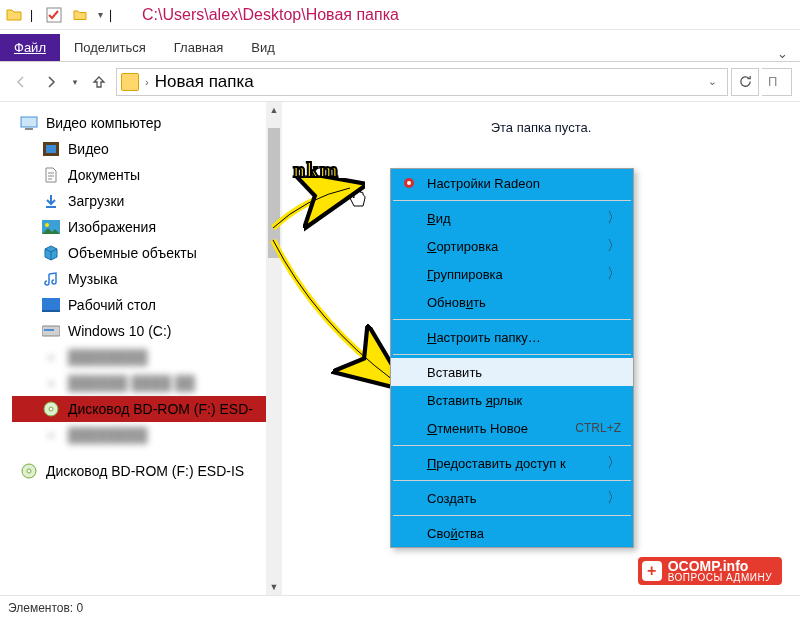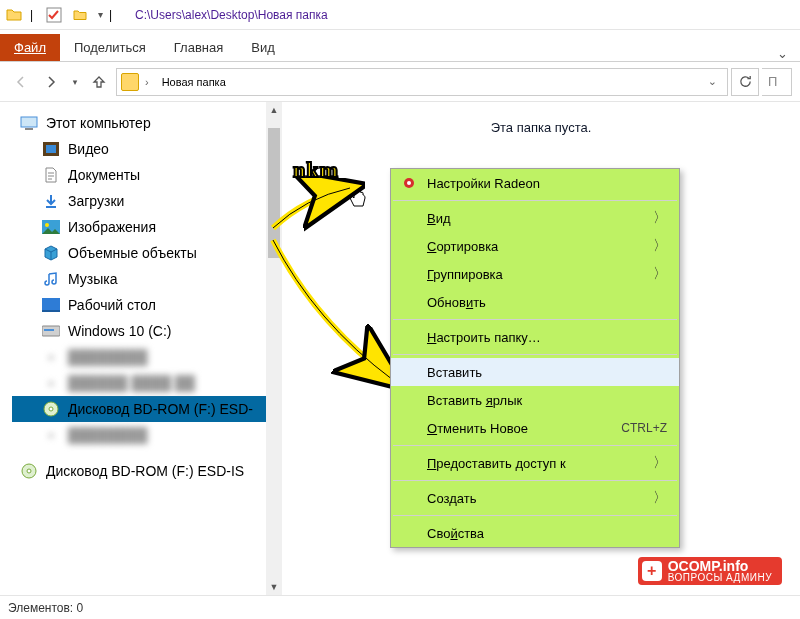--- a/index.html
+++ b/index.html
@@ -4,67 +4,67 @@
 <style>
   * { box-sizing: border-box; font-family: "Segoe UI", Tahoma, sans-serif; }
   body { margin: 0; background: #fff; width: 800px; height: 619px; overflow: hidden; position: relative; }
 
   
   .titlebar { height: 30px; display: flex; align-items: center; padding: 0 4px; font-size: 12px; color: #000; border-bottom: 1px solid #e5e5e5; }
   .qat { display: flex; align-items: center; gap: 6px; }
   .qat .icon-box { width: 20px; height: 20px; display: flex; align-items: center; justify-content: center; }
   .qat-sep { width: 8px; }
   .qat-down { font-size: 10px; color: #555; margin-left: 2px; }
-  .titlepath { margin-left: 18px; font-size: 12px; color: #4c1d95; }
+  .titlepath { margin-left: 25px; font-size: 16px; color: #be185d; }
 
   
   .ribbon { height: 32px; display: flex; align-items: flex-end; border-bottom: 1px solid #d0d0d0; }
   .ribbon-tab { padding: 6px 14px; font-size: 13px; color: #333; cursor: default; }
-  .ribbon-tab.file { background: #c2410c; color: #fff; text-decoration: underline; }
+  .ribbon-tab.file { background: #4c1d95; color: #fff; text-decoration: underline; }
   .expand-care { margin-left: auto; margin-right: 12px; font-size: 13px; color: #555; }
 
   
   .navbar { height: 40px; display: flex; align-items: center; padding: 4px 8px; gap: 4px; border-bottom: 1px solid #e5e5e5; }
   .nav-btn { width: 26px; height: 26px; display: flex; align-items: center; justify-content: center; color: #555; font-size: 14px; }
   .nav-btn.disabled { color: #bbb; }
   .addr-wrap { flex: 1; height: 28px; border: 1px solid #ccc; display: flex; align-items: center; padding: 0 4px; gap: 6px; }
   .addr-folder { width: 18px; height: 18px; background: #ffd76a; border: 1px solid #d9a400; border-radius: 2px; }
   .addr-sep { color: #666; font-size: 11px; }
-  .addr-text { font-size: 11px; margin-left: 7px; }
+  .addr-text { font-size: 17px; }
   .addr-drop { margin-left: auto; color: #666; font-size: 11px; padding: 0 6px; }
   .refresh { width: 28px; height: 28px; border: 1px solid #ccc; display: flex; align-items: center; justify-content: center; margin-left: -1px; }
   .search-stub { width: 30px; height: 28px; border: 1px solid #ccc; border-left: none; margin-left: -1px; display: flex; align-items: center; padding-left: 6px; font-size: 13px; color: #888; }
 
   
   .body { display: flex; position: relative; height: calc(619px - 30px - 32px - 40px - 24px); }
   .sidebar { width: 282px; padding: 8px 0 8px 12px; font-size: 14px; color: #000; overflow: hidden; position: relative; }
   .tree-item { display: flex; align-items: center; height: 26px; gap: 8px; padding-left: 8px; cursor: default; }
   .tree-item.indent { padding-left: 30px; }
-  .tree-item.sel { background: #0369a1; }
+  .tree-item.sel { background: #b91c1c; }
   .tree-icon { width: 18px; height: 18px; display: flex; align-items: center; justify-content: center; font-size: 14px; }
   .tree-label { font-size: 14px; white-space: nowrap; }
   .blurred { filter: blur(3px); color: #999; }
   .sb-scroll { position: absolute; right: 0; top: 0; bottom: 0; width: 16px; background: #f0f0f0; }
   .sb-thumb { position: absolute; left: 2px; right: 2px; top: 26px; height: 130px; background: #c2c2c2; }
   .sb-arrow { position: absolute; left: 0; right: 0; height: 16px; display: flex; align-items: center; justify-content: center; font-size: 9px; color: #555; }
   .sb-arrow.up { top: 0; } .sb-arrow.dn { bottom: 0; }
 
   .content { flex: 1; position: relative; }
   .empty-msg { position: absolute; top: 18px; left: 0; right: 0; text-align: center; font-size: 13px; color: #0f172a; }
 
   
   .statusbar { height: 24px; border-top: 1px solid #e5e5e5; display: flex; align-items: center; padding: 0 8px; font-size: 12px; color: #333; }
 
   
   .pkm { position: absolute; left: 293px; top: 157px; font-weight: 900; font-family: "Comic Sans MS", cursive; font-size: 22px; color: #ffe400; -webkit-text-stroke: 2px #000; text-shadow: 1px 1px 0 #000; letter-spacing: 1px; }
   .cursor-hand { position: absolute; left: 345px; top: 185px; font-size: 22px; }
   .arrow-svg { position: absolute; pointer-events: none; }
 
   
-  .ctx { position: absolute; left: 390px; top: 168px; width: 290px; background: #bef264; border: 1px solid #a0a0a0; box-shadow: 3px 3px 6px rgba(0,0,0,.25); font-size: 13px; }
+  .ctx { position: absolute; left: 390px; top: 168px; width: 244px; background: #0ea5e9; border: 1px solid #a0a0a0; box-shadow: 3px 3px 6px rgba(0,0,0,.25); font-size: 13px; }
   .ctx-row { height: 28px; display: flex; align-items: center; padding: 0 12px 0 36px; position: relative; cursor: default; }
   .ctx-row:hover, .ctx-row.hl { background: #e5f1fb; }
   .ctx-row .u { text-decoration: underline; }
   .ctx-ic { position: absolute; left: 8px; top: 4px; width: 20px; height: 20px; display: flex; align-items: center; justify-content: center; }
   .ctx-sub { margin-left: auto; font-size: 14px; font-family: monospace; color: #333; }
   .ctx-short { margin-left: auto; font-size: 12px; color: #444; }
   .ctx-sep { height: 1px; background: #d0d0d0; margin: 3px 2px; }
 
   
   .wm { position: absolute; right: 18px; bottom: 34px; background: #e53a2e; color: #fff; font-weight: 700; font-size: 14px; padding: 2px 10px 2px 30px; border-radius: 4px; display: flex; flex-direction: column; line-height: 1; }
@@ -141,21 +141,21 @@
 <div class="body">
   <div class="sidebar">
 
     <div class="tree-item">
       <span class="tree-icon">
           <svg width="18" height="14" viewBox="0 0 18 14">
             <rect x="1" y="1" width="16" height="10" fill="#cde6f7" stroke="#4a90d9"></rect>
             <rect x="5" y="12" width="8" height="2" fill="#888"></rect>
           </svg>
         </span>
-      <span class="tree-label">Этот компьютер</span>
+      <span class="tree-label">Видео компьютер</span>
     </div>
 
     <div class="tree-item indent">
       <span class="tree-icon">
           <svg width="16" height="14" viewBox="0 0 16 14">
             <rect width="16" height="14" fill="#5a3e1b"></rect>
             <rect x="3" y="3" width="10" height="8" fill="#3a8ad6"></rect>
           </svg>
         </span>
       <span class="tree-label">Видео</span>

